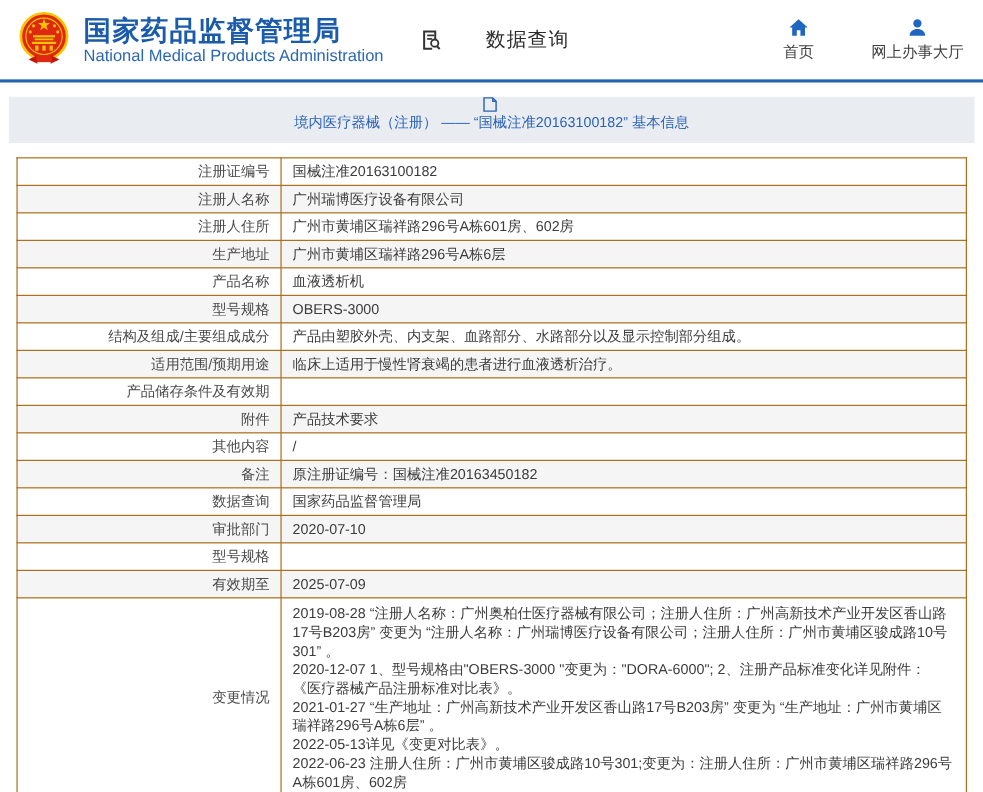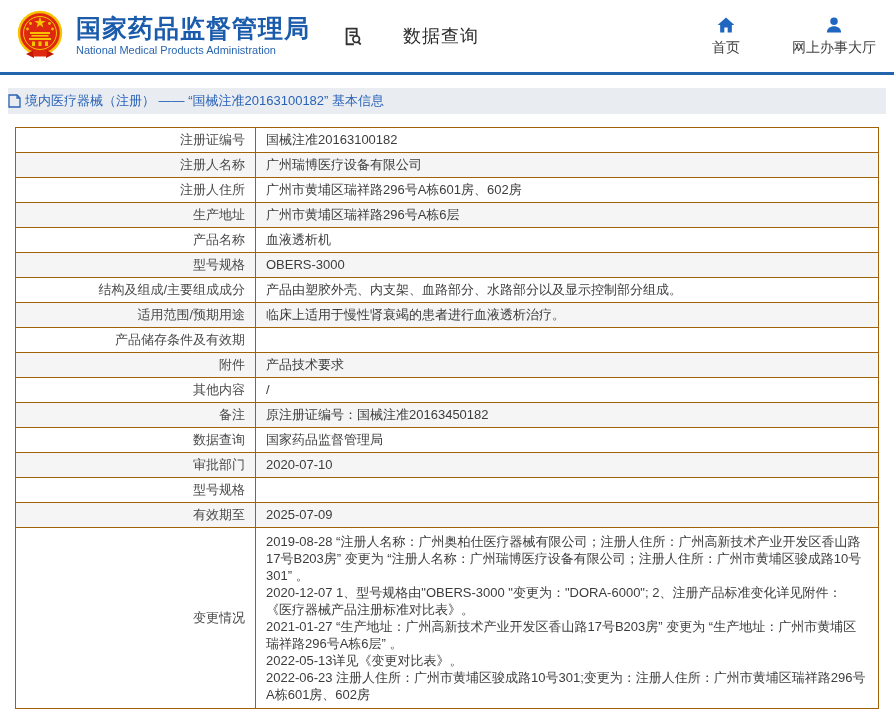--- a/index.html
+++ b/index.html
@@ -10,39 +10,40 @@
   .header {
     height: 72px; background: #fff; display: flex; align-items: center;
     padding: 0 14px 0 16px; position: relative;
   }
   .brand { display: flex; align-items: center; }
   .emblem { width: 48px; height: 52px; margin-right: 12px; flex: 0 0 auto; }
   .brand-text .zh {
     color: #1b5bab; font-size: 25px; font-weight: bold; letter-spacing: 1px; line-height: 28px;
   }
   .brand-text .en {
-    color: #2a66b0; font-size: 11px; line-height: 15px; margin-top: 1px;
+    color: #2a66b0; font-size: 15px; line-height: 15px; margin-top: 1px;
   }
   .data-query {
     display: flex; align-items: center; margin-left: 32px; cursor: pointer; gap: 35px;
   }
   .data-query .dq-icon { width: 22px; height: 22px; margin-right: 4px; }
   .data-query .dq-label { font-size: 18px; color: #2b2b2b; letter-spacing: 1px; }
   .header-nav { margin-left: auto; display: flex; align-items: center; gap: 52px; padding-right: 4px; }
   .nav-item { display: flex; flex-direction: column; align-items: center; cursor: pointer; }
   .nav-item svg { width: 20px; height: 20px; margin-bottom: 4px; }
   .nav-item .nav-label { font-size: 14px; color: #404040; }
 
   .header-rule { height: 3px; background: #2264ae; }
 
   
   .breadcrumb-wrap { padding: 13px 8px 0 8px; }
   .breadcrumb {
-    background: #e9edf1; height: 26px; display: flex; align-items: center;
+    background: #e9edf1; height: 42px; display: flex; align-items: center;
     padding: 0 0; 
+    flex-direction: column;
   }
   .breadcrumb .bc-icon { width: 13px; height: 14px; margin-right: 4px; flex: 0 0 auto; }
   .breadcrumb .bc-text { font-size: 13px; color: #2a62b8; }
 
   
   .table-wrap { padding: 13px 15px 0 15px; }
   table.info {
     width: 100%; border-collapse: collapse; table-layout: fixed;
     border: 1px solid #d8d8d8; font-size: 13px;
   }

